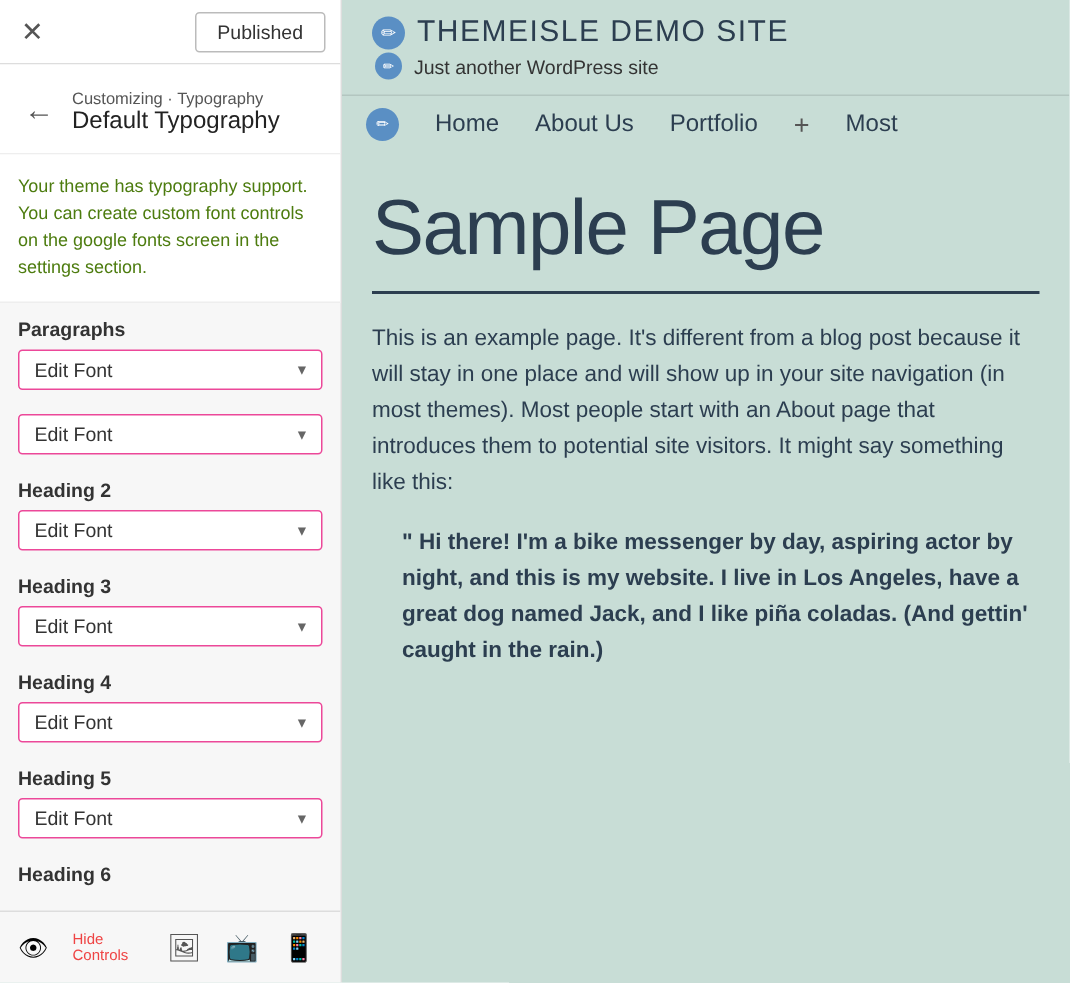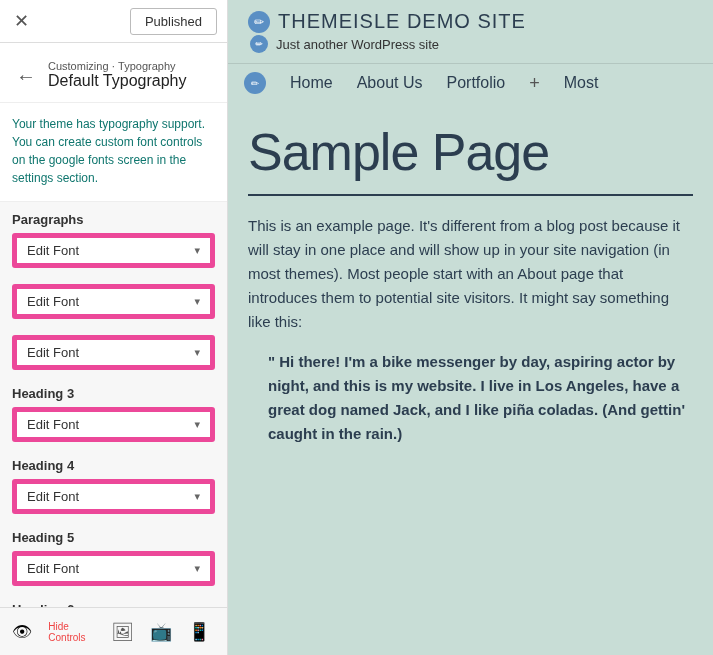--- a/index.html
+++ b/index.html
@@ -79,21 +79,21 @@
     }
 
     .breadcrumb-title {
       font-size: 16px;
       font-weight: 400;
       color: #222;
     }
 
     .info-text {
       font-size: 12px;
-      color: #0f766e;
+      color: #4d7c0f;
       padding: 12px 12px 14px 12px;
       line-height: 1.5;
       border-bottom: 1px solid #eee;
       background: #fff;
     }
 
     .controls-list {
       overflow-y: auto;
       flex: 1;
       padding-bottom: 10px;
@@ -108,21 +108,21 @@
       color: #333;
       margin-bottom: 6px;
       display: block;
       font-weight: bold;
     }
 
     .edit-font-btn {
       display: flex;
       align-items: center;
       background: #fff;
-      border: 5px solid #ec4899;
+      border: 1px solid #ec4899;
       border-radius: 3px;
       padding: 5px 10px;
       font-size: 13px;
       color: #333;
       cursor: pointer;
       width: 100%;
       text-align: right;
     }
 
     .edit-font-btn .dropdown-arrow {
@@ -317,20 +317,21 @@
           <span class="dropdown-arrow">▾</span>
         </button>
       </div>
       <div class="control-group">
         <button class="edit-font-btn">
           <span>Edit Font</span>
           <span class="dropdown-arrow">▾</span>
         </button>
       </div>
       <div class="control-group">
+        <label class="control-label">Heading 2</label>
         <button class="edit-font-btn">
           <span>Edit Font</span>
           <span class="dropdown-arrow">▾</span>
         </button>
       </div>
       <div class="control-group">
         <label class="control-label">Heading 3</label>
         <button class="edit-font-btn">
           <span>Edit Font</span>
           <span class="dropdown-arrow">▾</span>

